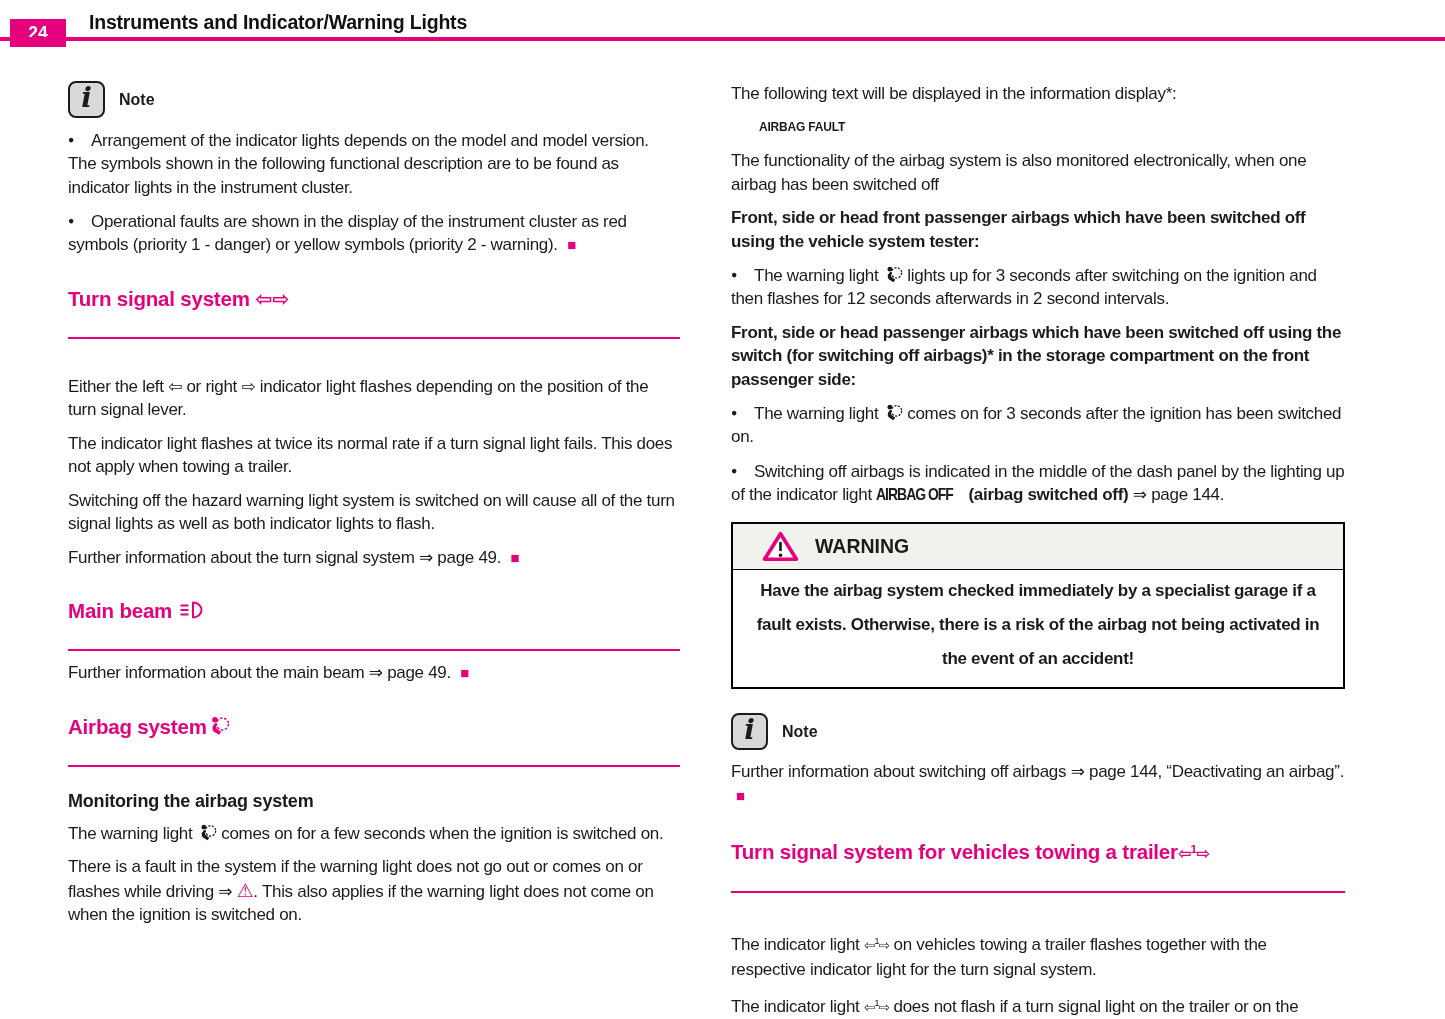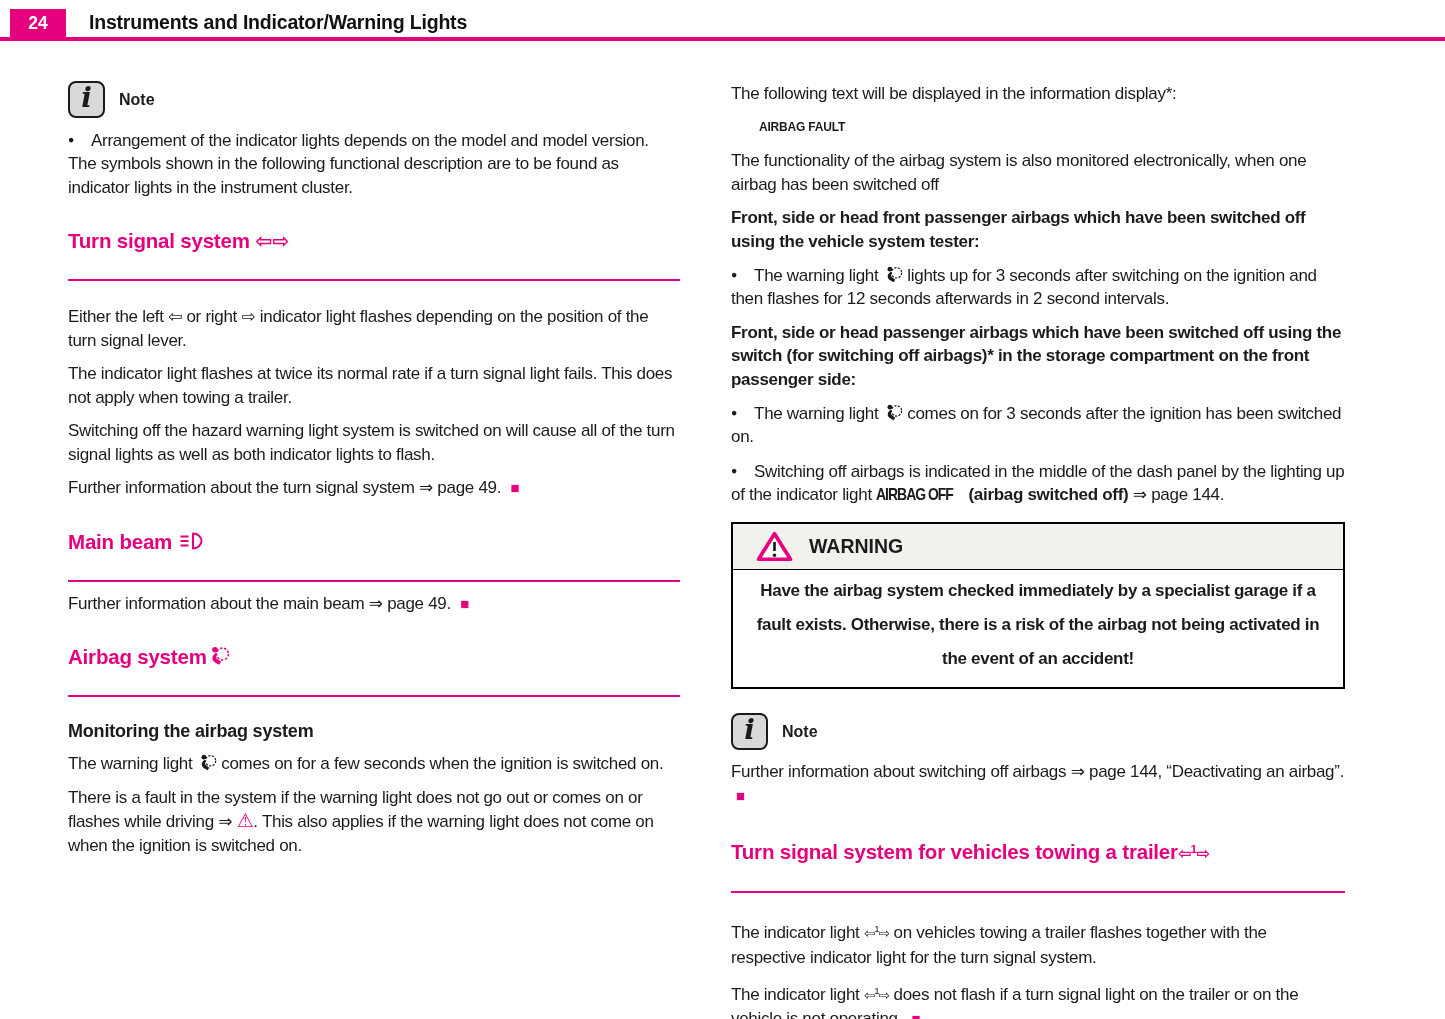--- a/index.html
+++ b/index.html
@@ -4,21 +4,21 @@
 <style>
   * { margin:0; padding:0; box-sizing:border-box; }
   html,body { background:#ffffff; }
   .page {
     position:relative; width:1445px; height:1019px; overflow:hidden;
     background:#ffffff; color:#1b1b1b;
     font-family:"Liberation Sans","DejaVu Sans",sans-serif;
   }
   
   .page-num {
-    position:absolute; left:10px; top:9px; width:56px; height:28px;
+    position:absolute; left:10px; top:19px; width:56px; height:28px;
     background:var(--accent); color:#ffffff; font-weight:bold; font-size:17.5px;
     display:flex; align-items:center; justify-content:center;
   }
   .page-title {
     position:absolute; left:89px; top:11px; font-size:19.5px; font-weight:bold;
     letter-spacing:-0.2px; color:#111;
   }
   .header-rule {
     position:absolute; left:0; top:37px; width:1445px; height:3.5px;
     background:var(--accent);
@@ -31,39 +31,39 @@
   p { font-size:17px; line-height:23.5px; letter-spacing:-0.3px; margin:10px 0; }
   p.bullet::before { content:"\25CF"; font-size:10.5px; margin-right:17px; vertical-align:2.5px; }
   .bold-para { font-weight:bold; }
   .display-msg { font-weight:bold; font-size:12px; margin-left:28px; letter-spacing:-0.2px; }
 
   h2 {
     margin:30px 0 0; color:var(--accent); font-size:20.5px; line-height:24px;
     font-weight:bold; letter-spacing:-0.2px;
     border-bottom:2.5px solid var(--accent); padding-bottom:26px;
   }
-  section > p.first { margin-top:24px; }
+  section > p.first { margin-top:36px; }
   h3 { font-size:18px; font-weight:bold; margin:24px 0 10px; letter-spacing:-0.2px; }
 
   
   .note-head { display:flex; align-items:center; gap:14px; margin:0 0 8px; }
   .col-right .note-head { margin-top:24px; }
   .note-icon {
     width:37px; height:37px; background:#d9d9d9; border:2px solid #1b1b1b;
     border-radius:8px; font-family:"DejaVu Serif",serif; font-style:italic;
     font-weight:bold; font-size:28px; line-height:1;
     display:flex; align-items:center; justify-content:center; padding-bottom:3px;
   }
   .note-label { font-size:16px; font-weight:bold; }
 
   
   .warning-box { border:2px solid #000; margin-top:16px; background:#fff; }
   .warning-head {
     background:#f1f1ee; border-bottom:1.5px solid #000;
-    padding:7px 23px; display:flex; align-items:center; gap:16px;
+    padding:7px 29px; display:flex; align-items:center; gap:16px;
   }
   .warning-label { font-weight:bold; font-size:19.5px; }
   .warning-body { padding:4px 12px 11px; font-weight:bold; font-size:17px; line-height:34px; letter-spacing:-0.3px;text-align:center; }
   .warn-tri-svg .tri { fill:#ffffff; stroke:var(--accent); stroke-width:4; stroke-linejoin:round; }
   .warn-tri-svg .bang { fill:#111; }
 
   
   .end-marker { color:var(--accent); font-size:15px; margin-left:5px; }
   .inline-warn { color:var(--accent); font-size:19px; font-weight:normal; }
   .ic { display:inline-block; vertical-align:-4px; }
@@ -91,20 +91,21 @@
 
   <div class="columns">
 
     <div class="col-left">
 
       <div class="note-head">
         <span class="note-icon">i</span>
         <span class="note-label">Note</span>
       </div>
       <p class="bullet">Arrangement of the indicator lights depends on the model and model version. The symbols shown in the following functional description are to be found as indicator lights in the instrument cluster.</p>
+      <p class="bullet">Operational faults are shown in the display of the instrument cluster as red symbols (priority 1 - danger) or yellow symbols (priority 2 - warning). <span class="end-marker">■</span></p>
 
       <section>
         <h2>Turn signal system ⇦⇨</h2>
         <p class="first">Either the left ⇦ or right ⇨ indicator light flashes depending on the position of the turn signal lever.</p>
         <p>The indicator light flashes at twice its normal rate if a turn signal light fails. This does not apply when towing a trailer.</p>
         <p>Switching off the hazard warning light system is switched on will cause all of the turn signal lights as well as both indicator lights to flash.</p>
         <p>Further information about the turn signal system ⇒ page 49. <span class="end-marker">■</span></p>
       </section>
 
       <section>

